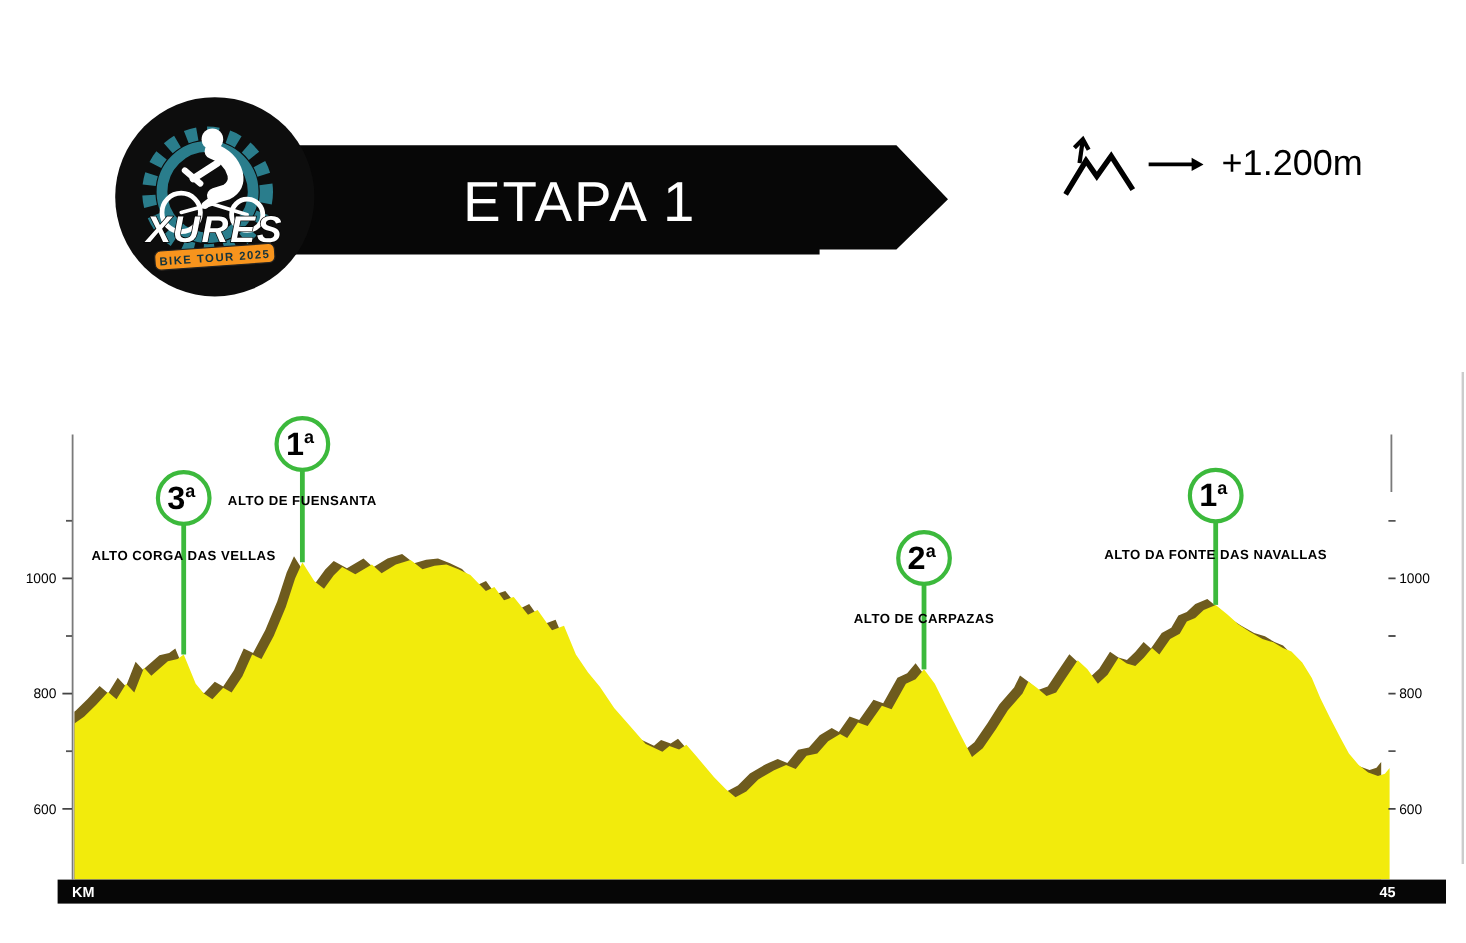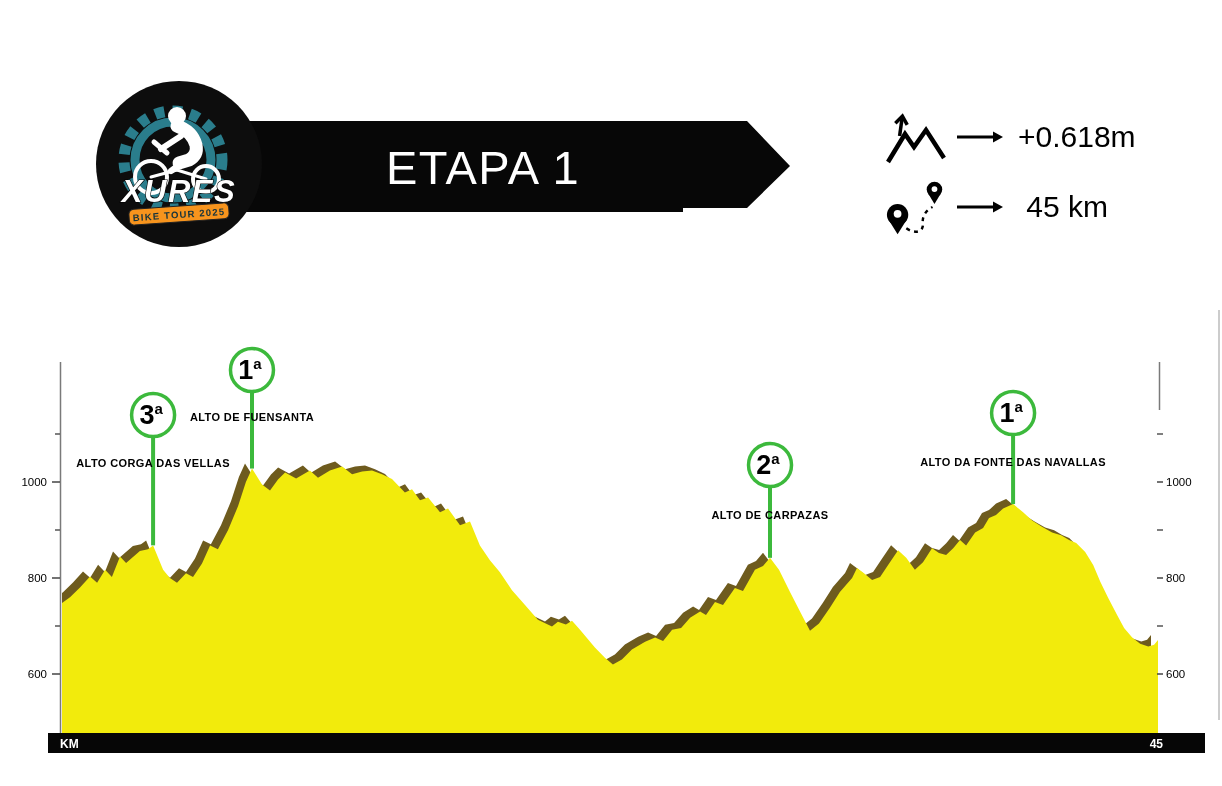--- a/index.html
+++ b/index.html
@@ -118,37 +118,17 @@
           </g>
           <polyline points="2,52 19,24 28,37 40,20 58,48" stroke-width="4.5"></polyline>
         </svg>
       </span>
       <span class="stat-arrow-box">
         <svg width="46" height="16" viewBox="0 0 46 16">
           <line x1="0" y1="8" x2="37" y2="8" stroke="#000" stroke-width="3"></line>
           <polygon points="36,2.5 46,8 36,13.5" fill="#000"></polygon>
         </svg>
       </span>
-      <span class="stat-value">+0.618m</span>
-    </div>
-    <div class="stat-row">
-      <span class="stat-icon-box">
-        <svg width="68" height="58" viewBox="0 0 68 58">
-          <circle cx="14" cy="37" r="11" fill="#000"></circle>
-          <polygon points="4.5,42 23.5,42 14,57" fill="#000"></polygon>
-          <circle cx="14" cy="36" r="4" fill="#fff"></circle>
-          <circle cx="52" cy="11" r="8" fill="#000"></circle>
-          <polygon points="45.5,15 58.5,15 52,26" fill="#000"></polygon>
-          <circle cx="52" cy="10.5" r="3" fill="#fff"></circle>
-          <path d="M 23,51 C 32,57 41,55 40,46 C 39,38 44,32 50,29" fill="none" stroke="#000" stroke-width="2.5" stroke-dasharray="4 4.5"></path>
-        </svg>
-      </span>
-      <span class="stat-arrow-box">
-        <svg width="46" height="16" viewBox="0 0 46 16">
-          <line x1="0" y1="8" x2="37" y2="8" stroke="#000" stroke-width="3"></line>
-          <polygon points="36,2.5 46,8 36,13.5" fill="#000"></polygon>
-        </svg>
-      </span>
-      <span class="stat-value"> 45 km</span>
+      <span class="stat-value">+1.200m</span>
     </div>
   </div>
 
 </div>
 
 </body></html>

